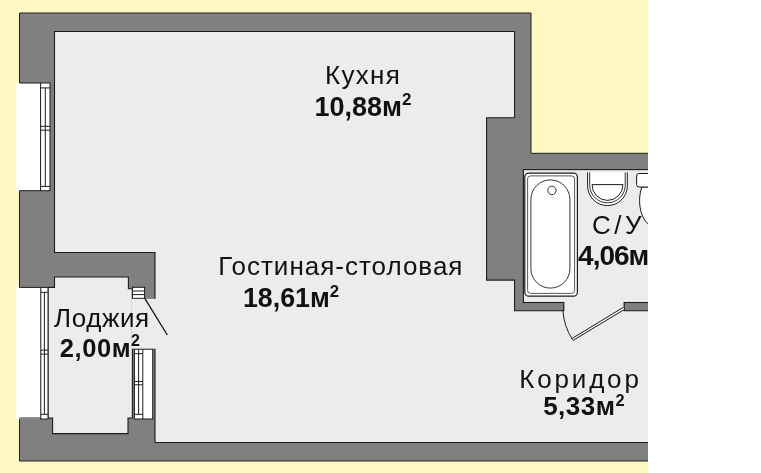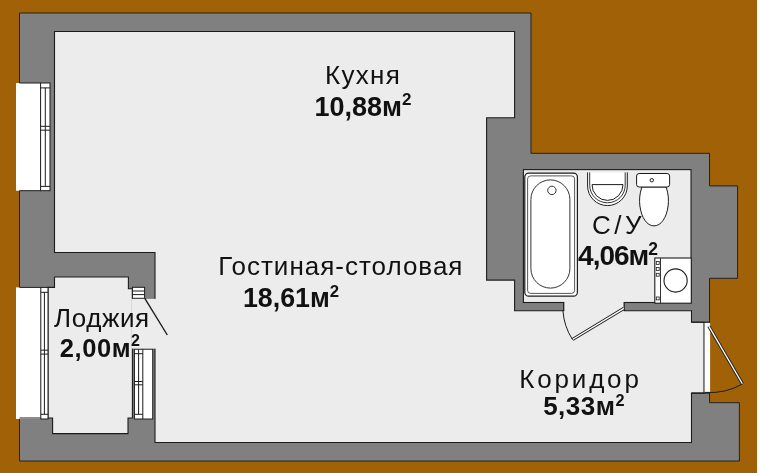--- a/index.html
+++ b/index.html
@@ -1,16 +1,16 @@
 <!DOCTYPE html>
 <html><head>
 <meta charset="utf-8">
 <style>
   html,body{margin:0;padding:0;background:#fff;}
-  .wrap{width:757px;height:473px;position:relative;background:#a16207;overflow:hidden;}
+  .wrap{width:648px;height:473px;position:relative;background:#fef9c3;overflow:hidden;}
   svg{display:block;transform:translateZ(0);}
   text{font-family:"Liberation Sans", sans-serif;fill:#111;}
   .lbl{font-weight:400;}
   .num{font-weight:700;}
 </style>
 </head>
 <body>
 <div class="wrap">
 <svg width="761" height="473" viewBox="0 0 761 473">
 

